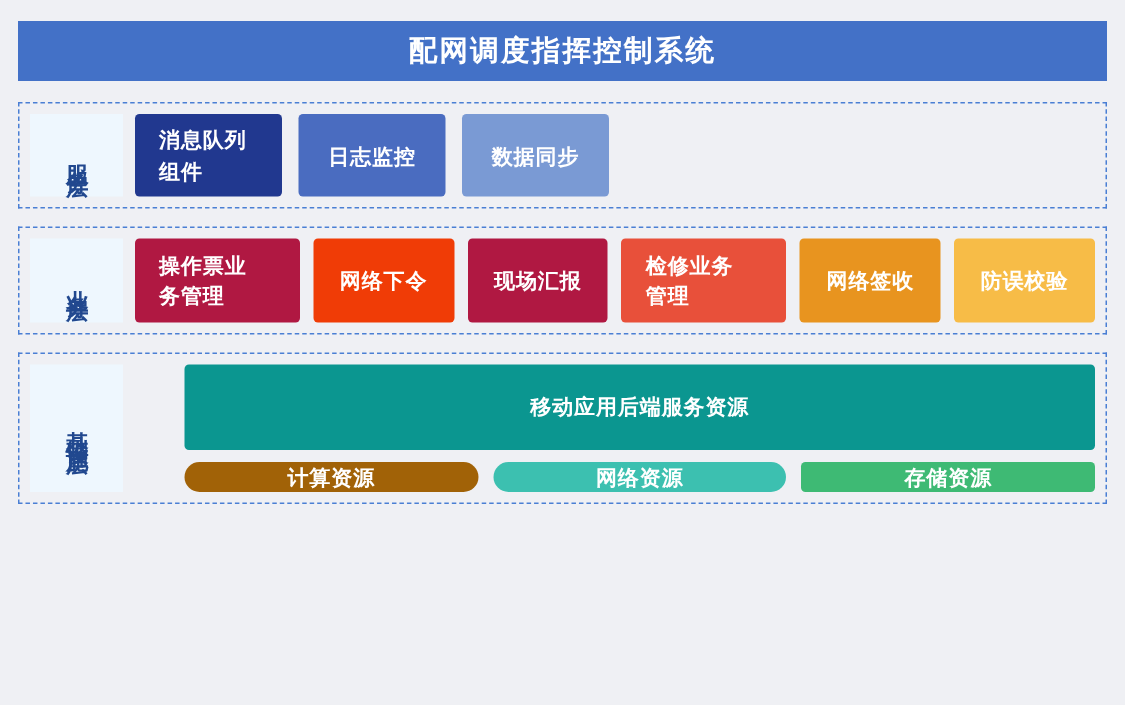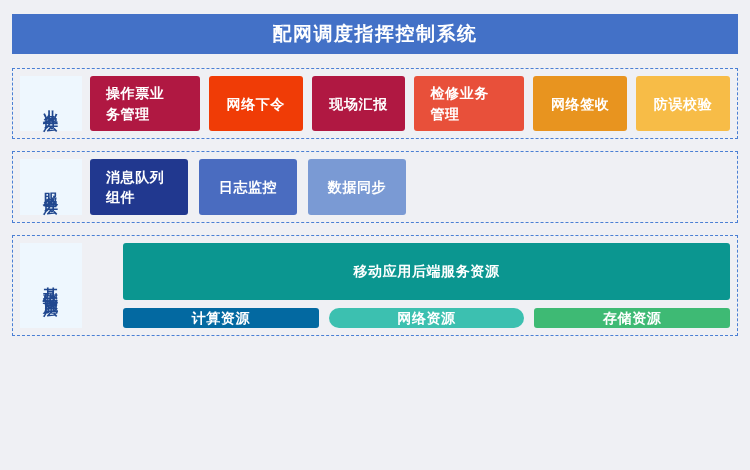--- a/index.html
+++ b/index.html
@@ -143,20 +143,40 @@
 </style>
 </head>
 <body>
 
 <div id="app">
 
   <div class="title-bar" style="background: rgb(67, 113, 199);">
     <span class="title-text">配网调度指挥控制系统</span>
   </div>
 
+  <div class="layer layer-service" style="border-color: rgb(74, 127, 212);">
+    <div class="layer-label" style="background: rgb(238, 247, 254);">
+      <span class="label-text" style="color: rgb(33, 72, 143);">服务层</span>
+    </div>
+    <div class="layer-body">
+      <div class="service-row">
+        <div class="card multiline" style="background: rgb(33, 56, 143);">
+          <span style="display: inline-block; max-width: 70px;">消息队列组件</span>
+        </div>
+        <div class="card single" style="background: rgb(74, 108, 192);">
+          <span>日志监控</span>
+        </div>
+        <div class="card single" style="background: rgb(122, 154, 212);">
+          <span>数据同步</span>
+        </div>
+        <div class="service-spacer"></div>
+      </div>
+    </div>
+  </div>
+
   <div class="layer layer-business" style="border-color: rgb(74, 127, 212);">
     <div class="layer-label" style="background: rgb(238, 247, 254);">
       <span class="label-text" style="color: rgb(33, 72, 143);">业务层</span>
     </div>
     <div class="layer-body">
       <div class="grid-row">
         <div class="card multiline" style="background: rgb(176, 24, 66);">
           <span style="display: inline-block; max-width: 70px;">操作票业务管理</span>
         </div>
         <div class="card single" style="background: rgb(240, 60, 6);">
@@ -171,50 +191,30 @@
         <div class="card single" style="background: rgb(232, 148, 31);">
           <span>网络签收</span>
         </div>
         <div class="card single" style="background: rgb(247, 188, 71);">
           <span>防误校验</span>
         </div>
       </div>
     </div>
   </div>
 
-  <div class="layer layer-service" style="border-color: rgb(74, 127, 212);">
-    <div class="layer-label" style="background: rgb(238, 247, 254);">
-      <span class="label-text" style="color: rgb(33, 72, 143);">服务层</span>
-    </div>
-    <div class="layer-body">
-      <div class="service-row">
-        <div class="card multiline" style="background: rgb(33, 56, 143);">
-          <span style="display: inline-block; max-width: 70px;">消息队列组件</span>
-        </div>
-        <div class="card single" style="background: rgb(74, 108, 192);">
-          <span>日志监控</span>
-        </div>
-        <div class="card single" style="background: rgb(122, 154, 212);">
-          <span>数据同步</span>
-        </div>
-        <div class="service-spacer"></div>
-      </div>
-    </div>
-  </div>
-
   <div class="layer layer-infra" style="border-color: rgb(74, 127, 212);">
     <div class="layer-label" style="background: rgb(238, 247, 254);">
       <span class="label-text" style="color: rgb(33, 72, 143);">基础设施层</span>
     </div>
     <div class="layer-body stacked">
       <div class="card infra-wide" style="background: rgb(11, 150, 144);">
         <span>移动应用后端服务资源</span>
       </div>
       <div class="infra-row">
-        <div class="card single" style="background: #0369a1;">
+        <div class="card single" style="background: #a16207; border-radius: 13px;">
           <span>计算资源</span>
         </div>
         <div class="card single" style="background: rgb(60, 192, 176); border-radius: 11px;">
           <span>网络资源</span>
         </div>
         <div class="card single" style="background: rgb(62, 186, 116); align-items: flex-end;">
           <span>存储资源</span>
         </div>
       </div>
     </div>

